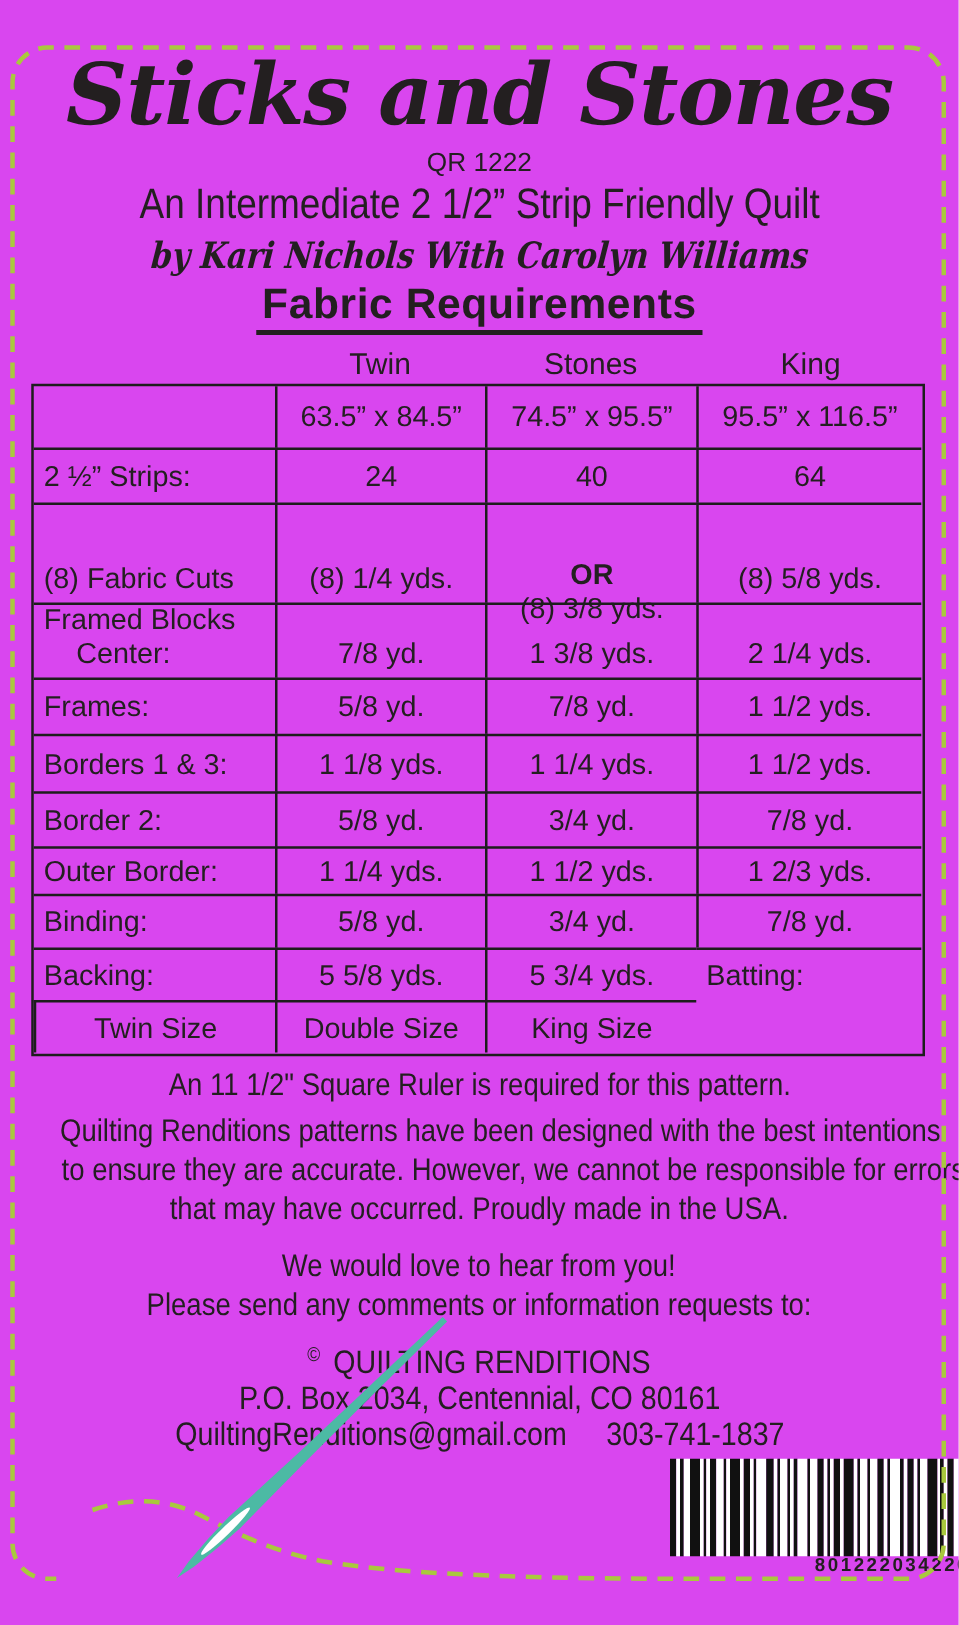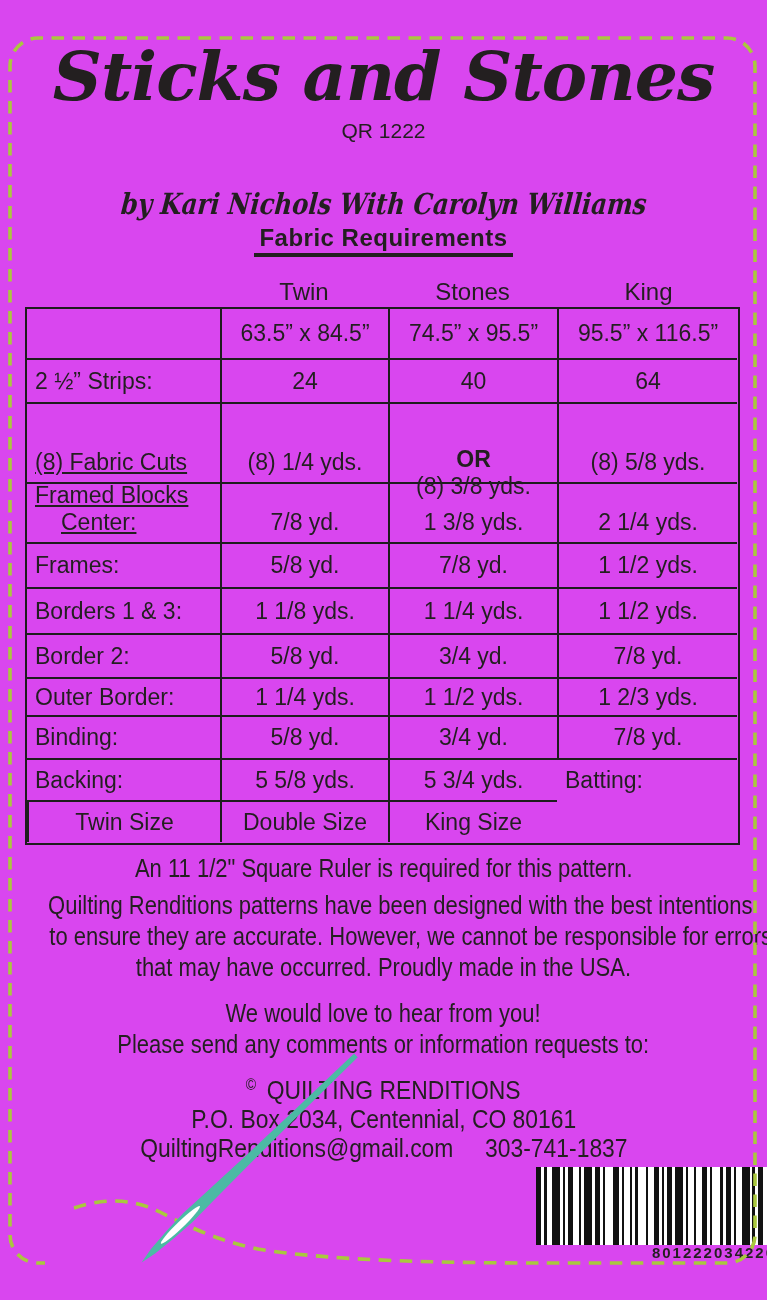--- a/index.html
+++ b/index.html
@@ -10,37 +10,37 @@
   .title{position:absolute;top:34px;left:0;width:100%;text-align:center;
          font-family:"DejaVu Serif", serif;font-style:italic;font-weight:700;
          font-size:68px;line-height:84px;margin:0;letter-spacing:-1px;}
   .qr{position:absolute;top:119px;left:0;width:100%;text-align:center;font-size:21px;}
   .subtitle{position:absolute;top:143px;left:0;width:100%;text-align:center;font-size:34px;line-height:40px;}
   .subtitle .narrowed{display:inline-block;transform:scaleX(0.87);transform-origin:center;}
   .byline{position:absolute;top:187px;left:0;width:100%;text-align:center;
           font-family:"DejaVu Serif", serif;font-style:italic;font-weight:700;font-size:29px;}
   .byline .scripted{display:inline-block;transform:scaleX(0.84) skewX(-6deg);transform-origin:center;}
   .sectionHeading{position:absolute;top:224px;left:0;width:100%;text-align:center;
-          font-size:24px;font-weight:700;letter-spacing:0.5px;}
+          font-size:34px;font-weight:700;letter-spacing:0.5px;}
   .sectionHeading .underlined{display:inline-block;border-bottom:4px solid #231f20;padding:0 5px 1px 5px;}
 
   
   .sizeHeaders{position:absolute;top:278px;left:25px;width:715px;display:grid;
                grid-template-columns:195px 168px 169px 183px;font-size:24px;text-align:center;}
   .fabricTable{position:absolute;top:307px;left:25px;width:715px;height:538px;
                box-sizing:border-box;border:2.5px solid #1d1d1d;display:grid;
                grid-template-columns:193px 168px 169px 180px;
                grid-template-rows:49px 44px 80px 60px 45px 46px 44px 38px 43px 42px 42px;}
   .tcell{border-left:2px solid #1d1d1d;border-top:2px solid #1d1d1d;display:flex;
          align-items:center;justify-content:center;font-size:23px;box-sizing:border-box;}
   .tcell.r0{border-top:none;}
   .tcell.c0{border-left:none;flex-direction:column;align-items:flex-start;justify-content:center;
             padding-left:8px;}
   .tcell.vbottom{align-items:flex-end;padding-bottom:6px;}
-  .tcell.c0.vbottom{align-items:flex-start;justify-content:flex-end;text-decoration:underline;}
+  .tcell.c0.vbottom{align-items:flex-start;justify-content:flex-end;}
   .tcell.orcell{flex-direction:column;justify-content:space-between;align-items:center;
                 padding:6px 0 6px 0;}
   .orword{font-weight:700;margin-top:36px;}
   .indent{padding-left:26px;}
 
   
   .centerline{position:absolute;left:0;width:100%;text-align:center;}
   .narrow{display:inline-block;transform:scaleX(0.88);transform-origin:center;white-space:nowrap;}
   #rulerNote{top:854px;font-size:25px;}
   #disclaimer{top:890px;font-size:25px;line-height:31px;}
@@ -58,20 +58,23 @@
   
   .overlay{position:absolute;left:0;top:0;width:767px;height:1300px;pointer-events:none;z-index:10;}
 </style>
 </head>
 <body>
 
 <div class="page">
 
   <h1 class="title">Sticks and Stones</h1>
   <div class="qr">QR 1222</div>
+  <div class="subtitle">
+    <span class="narrowed">An Intermediate 2 1/2” Strip Friendly Quilt</span>
+  </div>
   <div class="byline">
     <span class="scripted">by Kari Nichols With Carolyn Williams</span>
   </div>
   <div class="sectionHeading">
     <span class="underlined">Fabric Requirements</span>
   </div>
 
   <div class="sizeHeaders">
     <span></span>
     <span>Twin</span>

